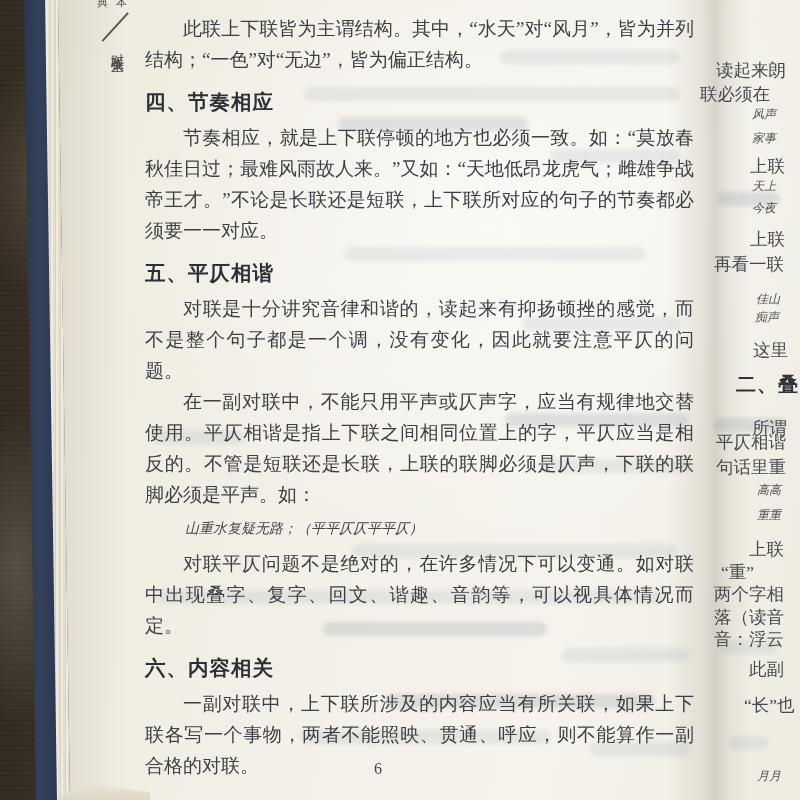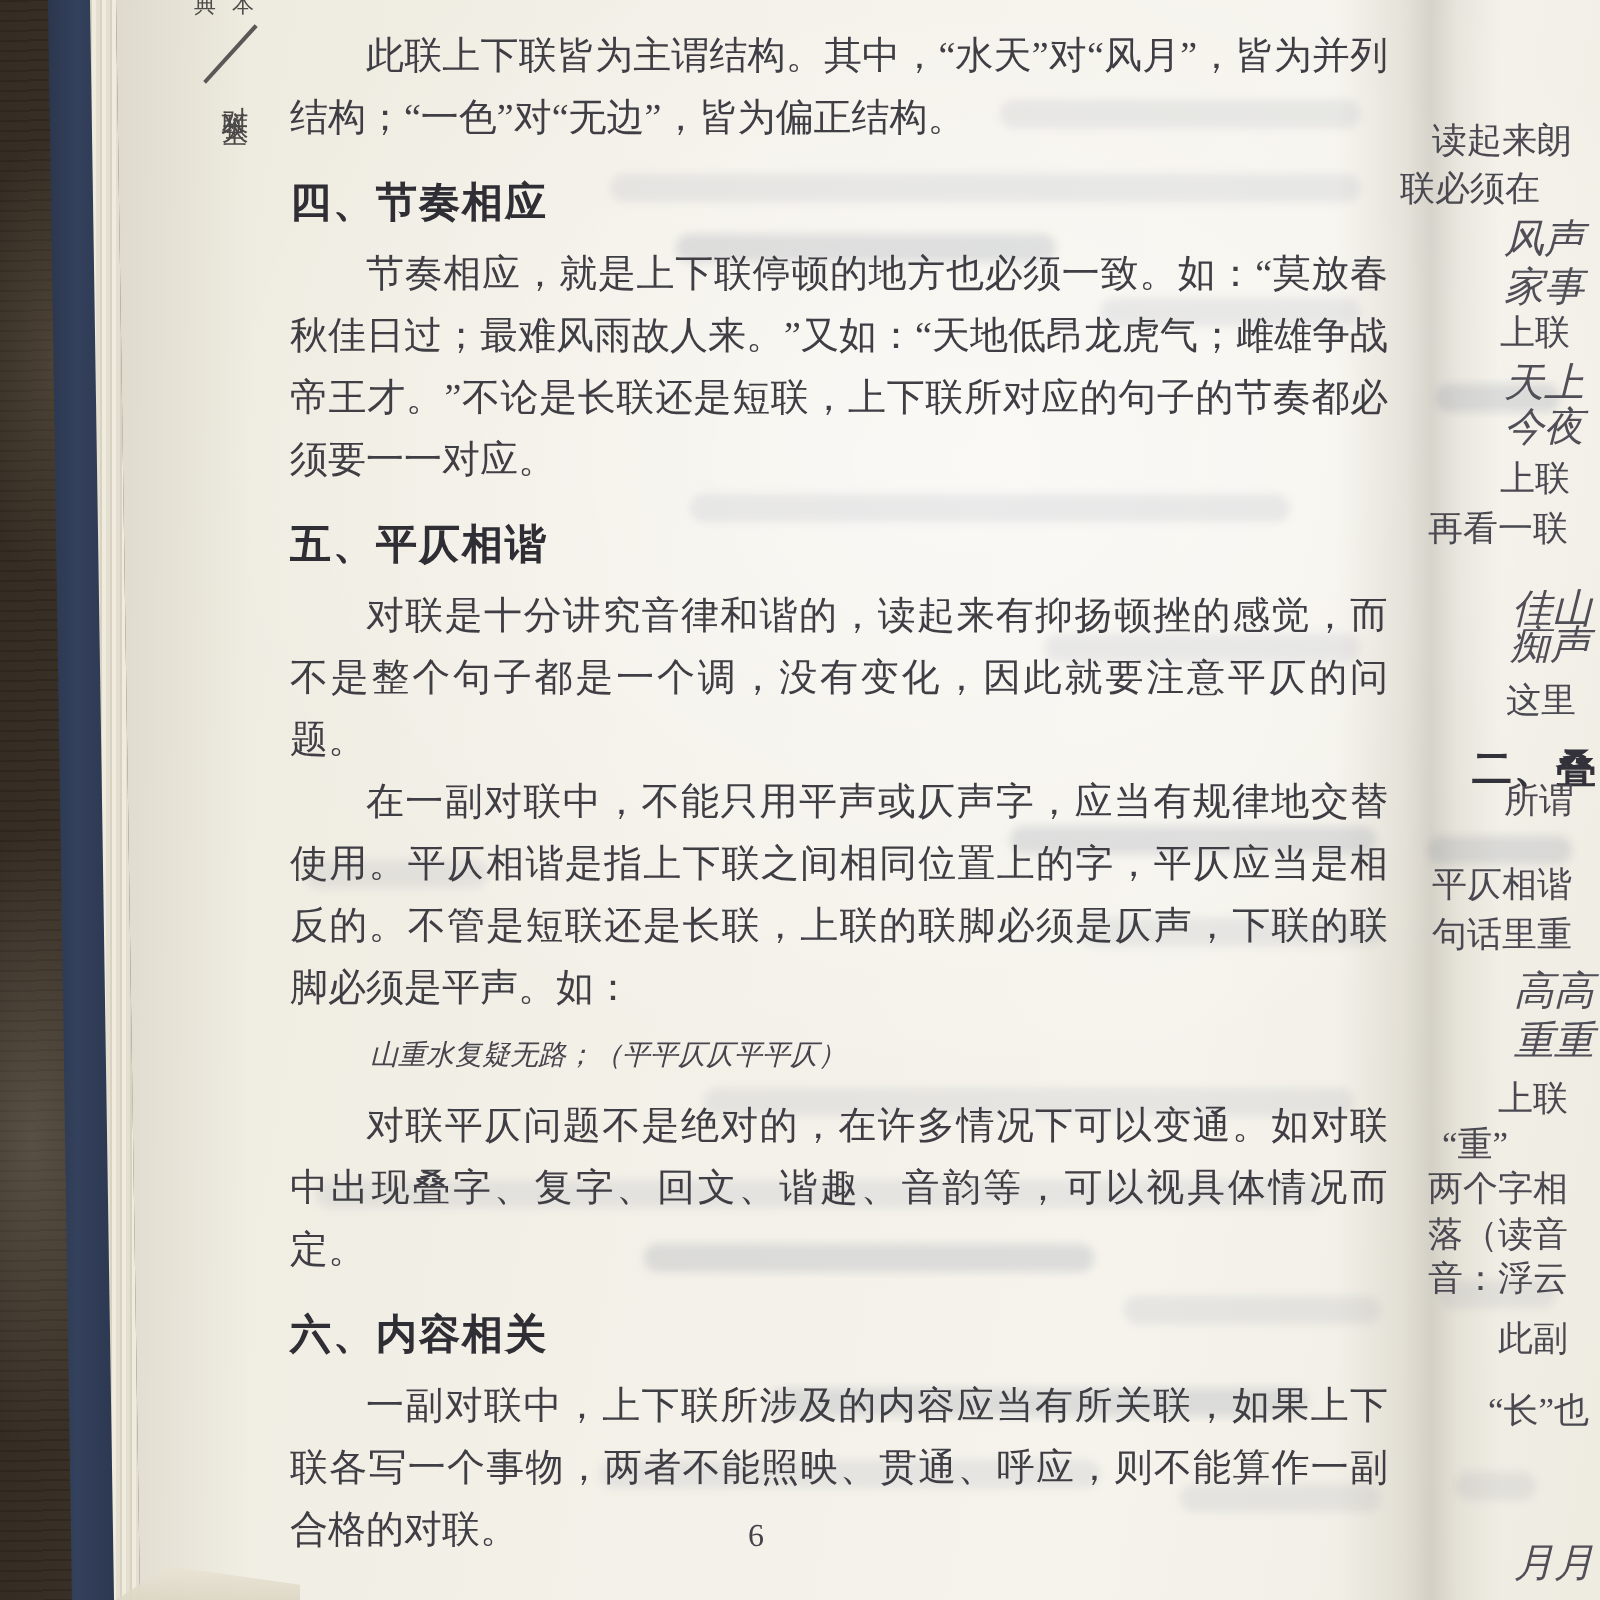--- a/index.html
+++ b/index.html
@@ -57,21 +57,21 @@
     font-size:20.5px; line-height:25px; color:#2f2e35; margin:14px 0 8px; letter-spacing:1px; }
   .verse { padding-left:40px; margin:5px 0; font-style:italic; font-size:14px;
     line-height:28px; color:#46444c; }
   .page-num { position:absolute; left:58px; top:760px; width:640px; text-align:center;
     font-size:16px; color:#45444a; }
 
   
   .right-page { position:absolute; left:700px; top:0; width:100px; height:800px;
     overflow:hidden; color:#4a4951; font-size:17.5px; }
   .rf { position:absolute; white-space:nowrap; }
-  .rf.kai { font-style:italic; font-size:20px; color:#504e57; }
+  .rf.kai { font-style:italic; font-size:12px; color:#504e57; }
   .rf.hd { font-family:"Liberation Sans","DejaVu Sans",sans-serif; font-weight:bold;
     font-size:20px; color:#33323a; letter-spacing:1px; }
 
   
   .ghost { position:absolute; height:14px; border-radius:7px;
     background:rgba(108,118,142,.11); filter:blur(2px); }
   .ghost.d { background:rgba(95,105,132,.16); }
 </style>
 </head>
 <body>
@@ -134,21 +134,21 @@
     <span class="rf kai" style="top:130px;left:52px">家事</span>
     <span class="rf" style="top:154px;left:50px">上联</span>
     <span class="rf kai" style="top:178px;left:52px">天上</span>
     <span class="rf kai" style="top:200px;left:52px">今夜</span>
     <span class="rf" style="top:227px;left:50px">上联</span>
     <span class="rf" style="top:252px;left:14px">再看一联</span>
     <span class="rf kai" style="top:291px;left:56px">佳山</span>
     <span class="rf kai" style="top:309px;left:55px">痴声</span>
     <span class="rf" style="top:338px;left:53px">这里</span>
     <span class="rf hd" style="top:371px;left:36px">二、叠</span>
-    <span class="rf" style="top:388px;left:52px">所谓</span>
+    <span class="rf" style="top:416px;left:52px">所谓</span>
     <span class="rf" style="top:430px;left:16px">平仄相谐</span>
     <span class="rf" style="top:455px;left:16px">句话里重</span>
     <span class="rf kai" style="top:482px;left:57px">高高</span>
     <span class="rf kai" style="top:507px;left:57px">重重</span>
     <span class="rf" style="top:537px;left:49px">上联</span>
     <span class="rf" style="top:560px;left:21px">“重”</span>
     <span class="rf" style="top:582px;left:14px">两个字相</span>
     <span class="rf" style="top:605px;left:14px">落（读音</span>
     <span class="rf" style="top:627px;left:14px">音：浮云</span>
     <span class="rf" style="top:657px;left:49px">此副</span>

